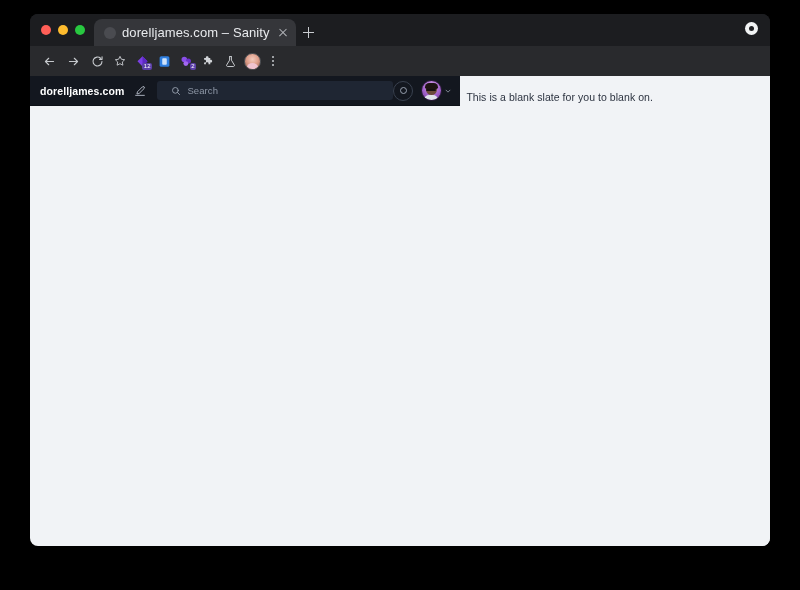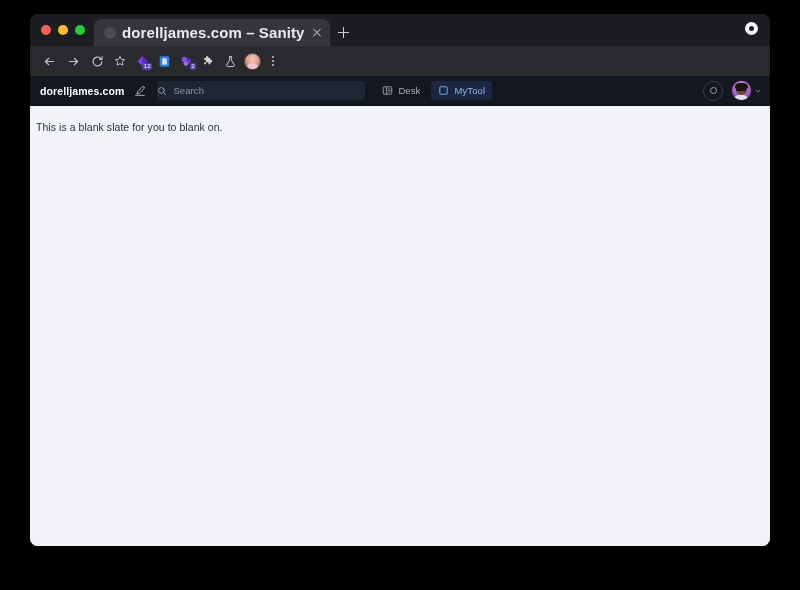--- a/index.html
+++ b/index.html
@@ -69,27 +69,26 @@
   }
   .tab-favicon {
     width: 12px;
     height: 12px;
     border-radius: 50%;
     background: #4a4b50;
     flex: 0 0 auto;
   }
   .tab-title {
     color: #e8eaed;
-    font-size: 15px;
+    font-size: 13px;
     white-space: nowrap;
     overflow: hidden;
     text-overflow: ellipsis;
     flex: 1 1 auto;
     letter-spacing: 0.1px;
-    font-weight: bold;
   }
   .tab-close {
     width: 14px;
     height: 14px;
     flex: 0 0 auto;
     position: relative;
     opacity: .85;
   }
   .tab-close::before, .tab-close::after {
     content: "";
@@ -227,21 +226,21 @@
     align-items: center; justify-content: center;
     gap: 2px;
   }
   .kebab i { width: 2.3px; height: 2.3px; border-radius: 50%; background: #c5c8cc; display:block; }
 
   
   #page {
     flex: 1 1 auto;
     background: #f1f3f6;
     display: flex;
-    flex-direction: column;
+    flex-direction: row;
     min-height: 0;
   }
 
   
   #studio-navbar {
     height: 29px;
     background: #13171f;
     display: flex;
     align-items: center;
     padding: 0 8px 0 10px;
@@ -266,21 +265,21 @@
     flex: 0 0 auto;
   }
   #search-box {
     width: 208px;
     height: 19px;
     background: #1f2633;
     border-radius: 3px;
     display: flex;
     align-items: center;
     gap: 6px;
-    padding: 0 0;
+    padding: 0 14px;
     margin-left: 6px;
     flex: 0 0 auto;
   }
   #search-box .mag { color: #9aa3b2; display: flex; flex: 0 0 auto; }
   #search-placeholder {
     color: #8e97a6;
     font-size: 9.5px;
     letter-spacing: .1px;
   }
   #tool-menu {
@@ -499,42 +498,20 @@
       <div id="search-box">
         <span class="mag">
           <svg width="10" height="10" viewBox="0 0 16 16" fill="none" stroke="currentColor" stroke-width="1.45" stroke-linecap="round">
             <circle cx="7" cy="7" r="4.6"></circle>
             <path d="M10.5 10.5l3.2 3.2"></path>
           </svg>
         </span>
         <span id="search-placeholder">Search</span>
       </div>
 
-      <div id="tool-menu">
-
-        <div class="tool-item">
-          <span class="tico">
-            <svg width="11" height="11" viewBox="0 0 16 16" fill="none" stroke="currentColor" stroke-width="1.2">
-              <rect x="1.8" y="2.6" width="12.4" height="10.8" rx="1.3"></rect>
-              <path d="M6.4 2.6v10.8"></path>
-              <path d="M8.3 5.6h4.1M8.3 8h4.1M8.3 10.4h4.1" stroke-width="1"></path>
-            </svg>
-          </span>
-          <span>Desk</span>
-        </div>
-
-        <div class="tool-item active">
-          <span class="tico">
-            <svg width="11" height="11" viewBox="0 0 16 16" fill="none" stroke="currentColor" stroke-width="1.3">
-              <rect x="2.6" y="2.6" width="10.8" height="10.8" rx="1.2"></rect>
-            </svg>
-          </span>
-          <span>MyTool</span>
-        </div>
-      </div>
 
       <div class="navbar-spacer"></div>
 
       <div id="presence-button">
         <span class="dot"></span>
       </div>
 
       <div id="studio-user">
         <span id="studio-avatar">
           <span class="body"></span>

